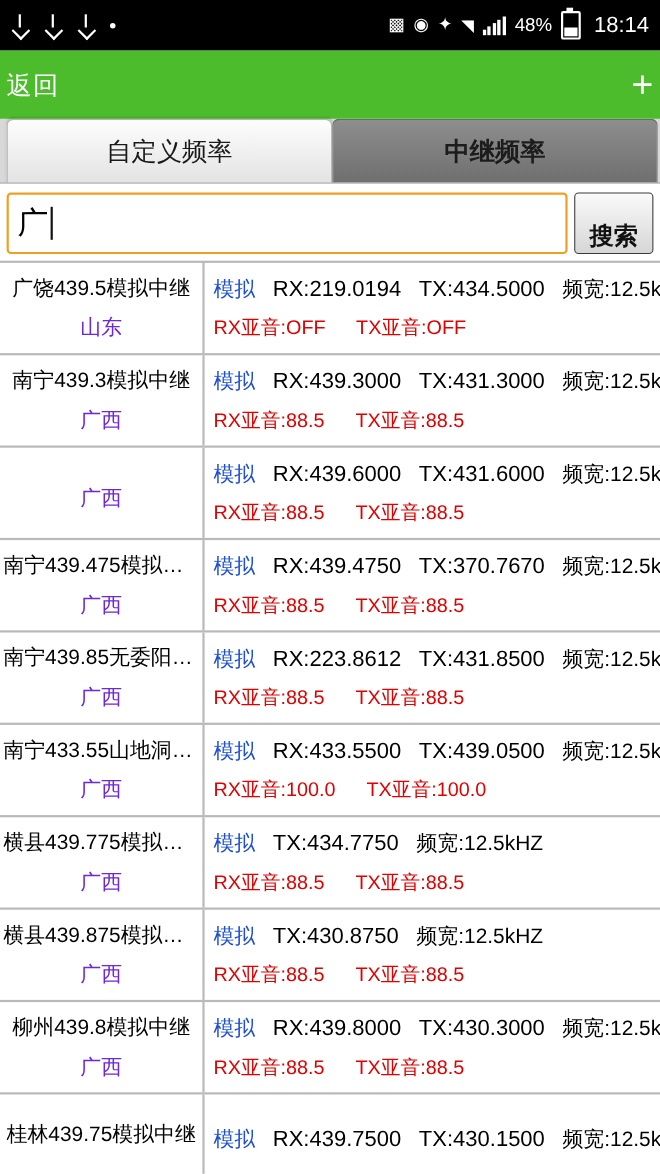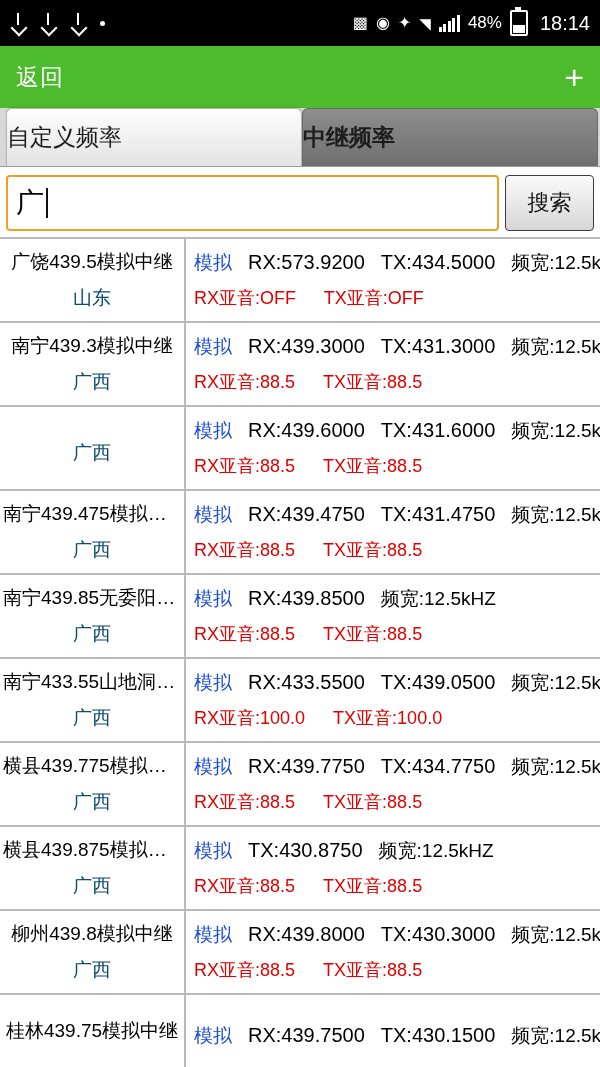--- a/index.html
+++ b/index.html
@@ -127,21 +127,21 @@
   .sig-bars i:nth-child(3){height:11px;}
   .sig-bars i:nth-child(4){height:14px;}
   .sig-bars i:nth-child(5){height:17px;}
 
   
   .action-bar {
     height: 62px;
     background: #4cbb2c;
     display: flex;
     align-items: center;
-    padding: 0 16px;
+    padding: 0 6px;
     box-sizing: border-box;
     position: relative;
   }
   .back-btn {
     color: #ffffff;
     font-size: 23px;
     letter-spacing: 1px;
     z-index: 2;
   }
   .app-title {
@@ -166,20 +166,21 @@
   .tabs {
     display: flex;
     height: 58px;
     background: #d8d8d8;
     border-bottom: 1px solid #9a9a9a;
   }
   .tab {
     flex: 1;
     display: flex;
     align-items: center;
+    justify-content: center;
     font-size: 23px;
     color: #1a1a1a;
     box-sizing: border-box;
     position: relative;
   }
   .tab.active {
     background: linear-gradient(#fdfdfd, #e3e3e3);
     border-top-left-radius: 6px;
     border-top-right-radius: 6px;
     border: 1px solid #b5b5b5;
@@ -225,31 +226,32 @@
     line-height: 1;
   }
   .caret {
     display: inline-block;
     width: 2px;
     height: 30px;
     background: #111111;
     margin-left: 2px;
   }
   .search-btn {
-    width: 89px;
+    width: 72px;
     height: 56px;
     border: 1px solid #3b3b3b;
     border-radius: 4px;
     background: linear-gradient(#fafafa, #d6d6d6);
     display: flex;
-    align-items: center;
+    align-items: flex-end;
     justify-content: center;
     font-size: 22px;
     color: #111111;
     box-sizing: border-box;
+    font-weight: bold;
   }
 
   
   .list {
     border-top: 2px solid #b9b9b9;
   }
   .row {
     display: flex;
     border-bottom: 2px solid #b9b9b9;
     min-height: 84px;
@@ -270,21 +272,21 @@
     font-size: 19px;
     color: #000000;
     white-space: nowrap;
     overflow: hidden;
     text-overflow: ellipsis;
     max-width: 178px;
     text-align: center;
   }
   .row-region {
     font-size: 19px;
-    color: #0c4a6e;
+    color: #6d28d9;
     margin-top: 10px;
     text-align: center;
   }
   .row-right {
     flex: 1;
     display: flex;
     flex-direction: column;
     justify-content: center;
     padding: 6px 0 6px 8px;
     box-sizing: border-box;
@@ -373,21 +375,21 @@
 <div class="list">
 
   <div class="row">
     <div class="row-left">
       <div class="row-name">广饶439.5模拟中继</div>
       <div class="row-region">山东</div>
     </div>
     <div class="row-right">
       <div class="line1">
         <span class="mode-tag">模拟</span>
-        <span class="rxtx"><span>RX:</span><span>573.9200</span></span>
+        <span class="rxtx"><span>RX:</span><span>219.0194</span></span>
         <span class="rxtx"><span>TX:</span><span>434.5000</span></span>
         <span class="bw"><span>频宽:</span><span>12.5kHZ</span></span>
       </div>
       <div class="line2">
         <span><span>RX亚音:</span><span>OFF</span></span>
         <span class="sep"></span>
         <span><span>TX亚音:</span><span>OFF</span></span>
       </div>
     </div>
   </div>
@@ -433,40 +435,41 @@
 
   <div class="row">
     <div class="row-left">
       <div class="row-name">南宁439.475模拟中继</div>
       <div class="row-region">广西</div>
     </div>
     <div class="row-right">
       <div class="line1">
         <span class="mode-tag">模拟</span>
         <span class="rxtx"><span>RX:</span><span>439.4750</span></span>
-        <span class="rxtx"><span>TX:</span><span>431.4750</span></span>
+        <span class="rxtx"><span>TX:</span><span>370.7670</span></span>
         <span class="bw"><span>频宽:</span><span>12.5kHZ</span></span>
       </div>
       <div class="line2">
         <span><span>RX亚音:</span><span>88.5</span></span>
         <span class="sep"></span>
         <span><span>TX亚音:</span><span>88.5</span></span>
       </div>
     </div>
   </div>
 
   <div class="row">
     <div class="row-left">
       <div class="row-name">南宁439.85无委阳光...</div>
       <div class="row-region">广西</div>
     </div>
     <div class="row-right">
       <div class="line1">
         <span class="mode-tag">模拟</span>
-        <span class="rxtx"><span>RX:</span><span>439.8500</span></span>
+        <span class="rxtx"><span>RX:</span><span>223.8612</span></span>
+        <span class="rxtx"><span>TX:</span><span>431.8500</span></span>
         <span class="bw"><span>频宽:</span><span>12.5kHZ</span></span>
       </div>
       <div class="line2">
         <span><span>RX亚音:</span><span>88.5</span></span>
         <span class="sep"></span>
         <span><span>TX亚音:</span><span>88.5</span></span>
       </div>
     </div>
   </div>
 
@@ -491,21 +494,20 @@
   </div>
 
   <div class="row">
     <div class="row-left">
       <div class="row-name">横县439.775模拟中继</div>
       <div class="row-region">广西</div>
     </div>
     <div class="row-right">
       <div class="line1">
         <span class="mode-tag">模拟</span>
-        <span class="rxtx"><span>RX:</span><span>439.7750</span></span>
         <span class="rxtx"><span>TX:</span><span>434.7750</span></span>
         <span class="bw"><span>频宽:</span><span>12.5kHZ</span></span>
       </div>
       <div class="line2">
         <span><span>RX亚音:</span><span>88.5</span></span>
         <span class="sep"></span>
         <span><span>TX亚音:</span><span>88.5</span></span>
       </div>
     </div>
   </div>

